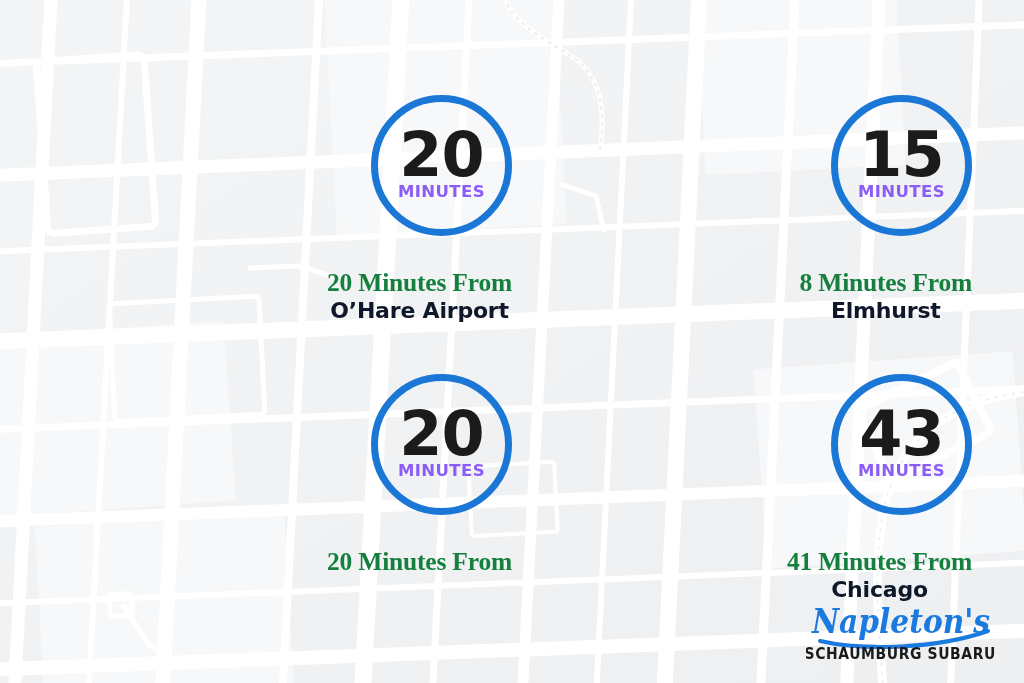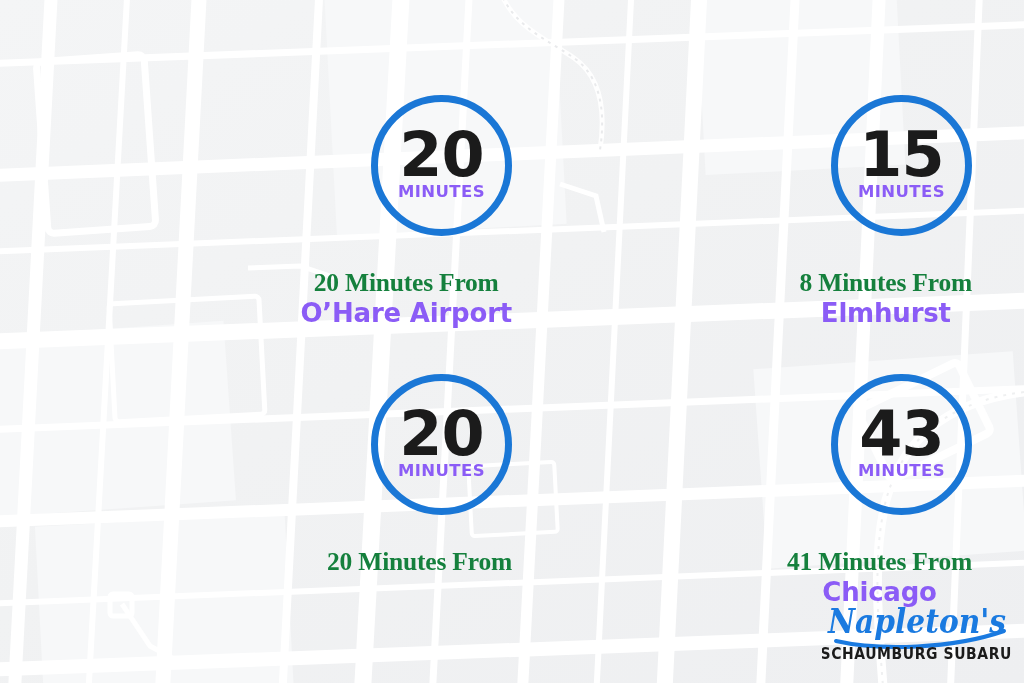--- a/index.html
+++ b/index.html
@@ -88,31 +88,31 @@
     font-size:25.5px;
     letter-spacing:-0.2px;
     color:#15803d;
     line-height:1.22;
     white-space:nowrap;
   }
   .cap-line2 {
     display:block;
     font-family:"DejaVu Sans", sans-serif;
     font-weight:700;
-    font-size:26px;
+    font-size:22px;
     letter-spacing:-0.2px;
-    color:#8b5cf6;
+    color:#0f172a;
     line-height:1.22;
     white-space:nowrap;
   }
 
   
   #logo {
     position:absolute;
-    right:6px;
+    right:22px;
     bottom:18px;
     width:196px;
     height:68px;
   }
   #logo svg { display:block; }
 </style>
 </head>
 <body>
 
 <div id="stage">

